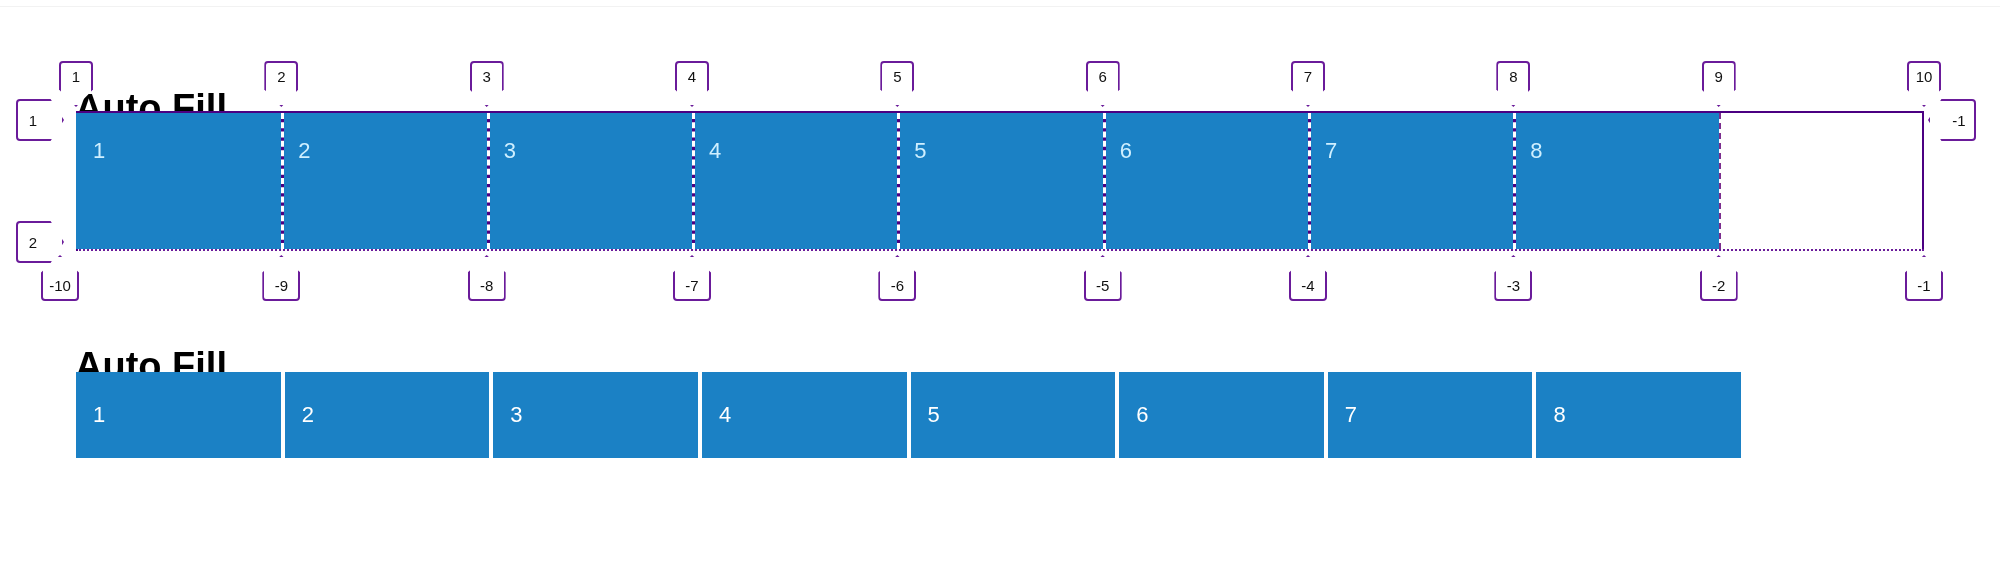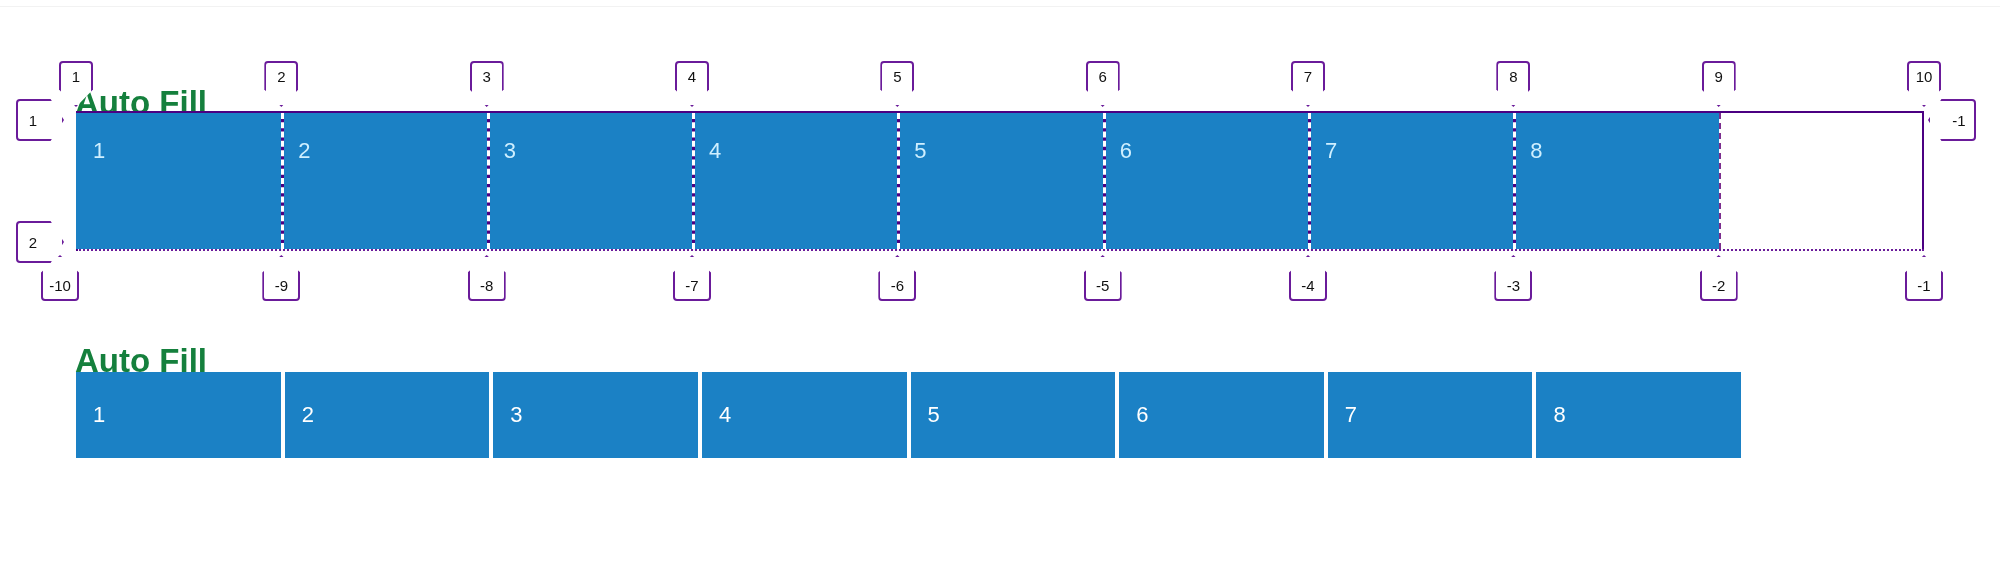--- a/index.html
+++ b/index.html
@@ -14,23 +14,23 @@
 
   
   .top-rule{
     position:absolute;left:0;top:0;width:2000px;height:6px;
     background:#ffffff;border-bottom:1px solid #f2f2f2;
   }
 
   
   .heading{
     position:absolute;
-    font-size:33px;
+    font-size:38px;
     font-weight:bold;
-    color:#15803d;
+    color:#000000;
     letter-spacing:0px;
     white-space:nowrap;
     line-height:1;
   }
   #heading-overlay{left:75px;top:64px;}
   #heading-plain{left:75px;top:322px;}
 
   
   #overlay-grid{
     position:absolute;

